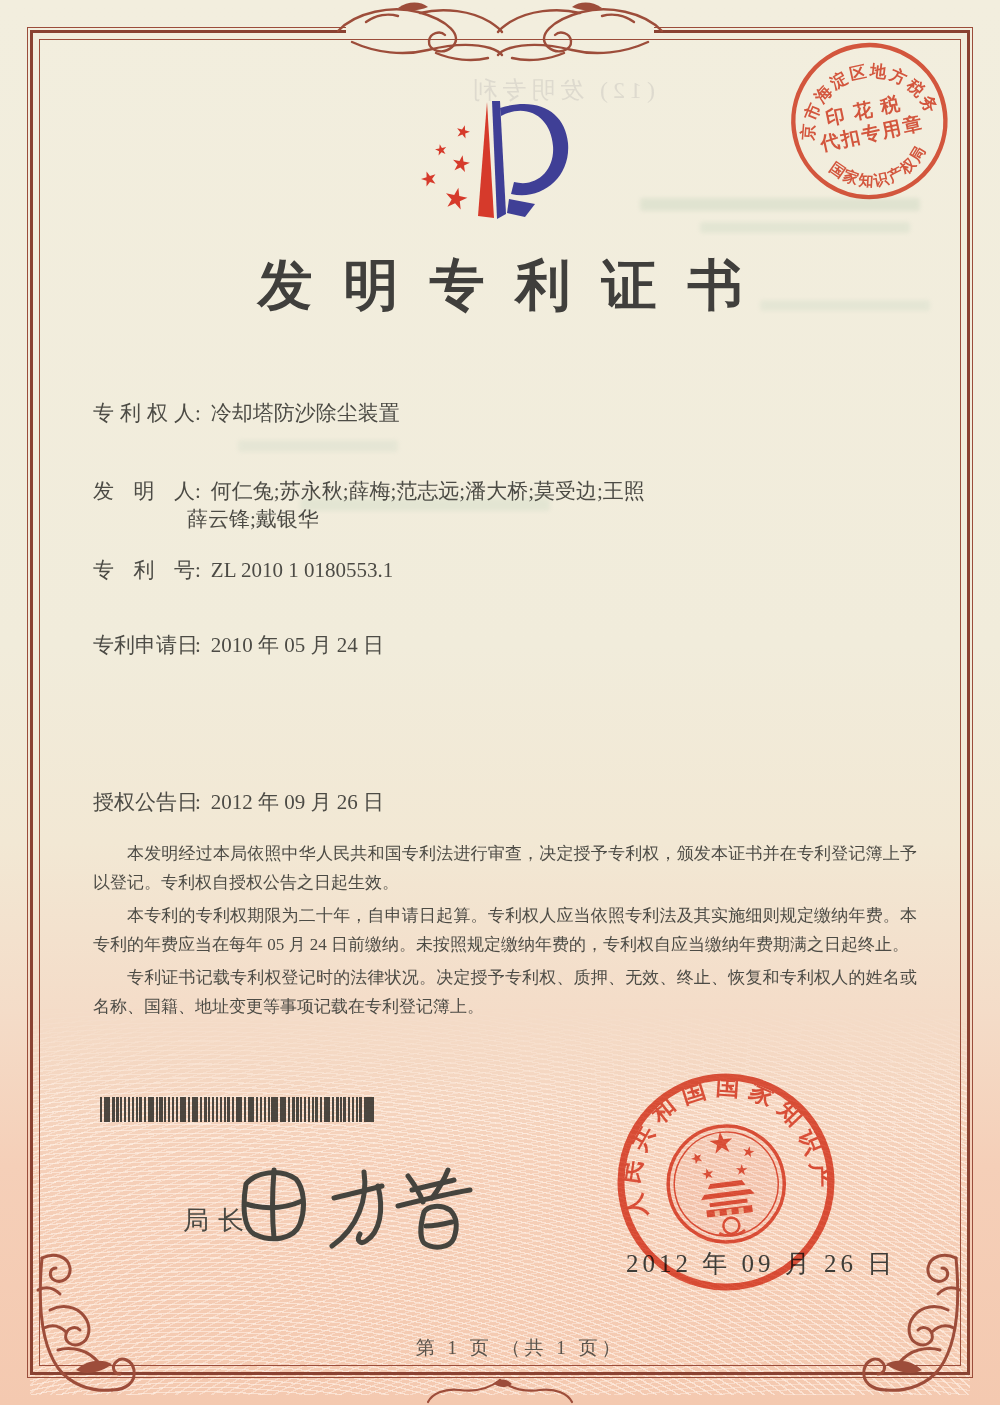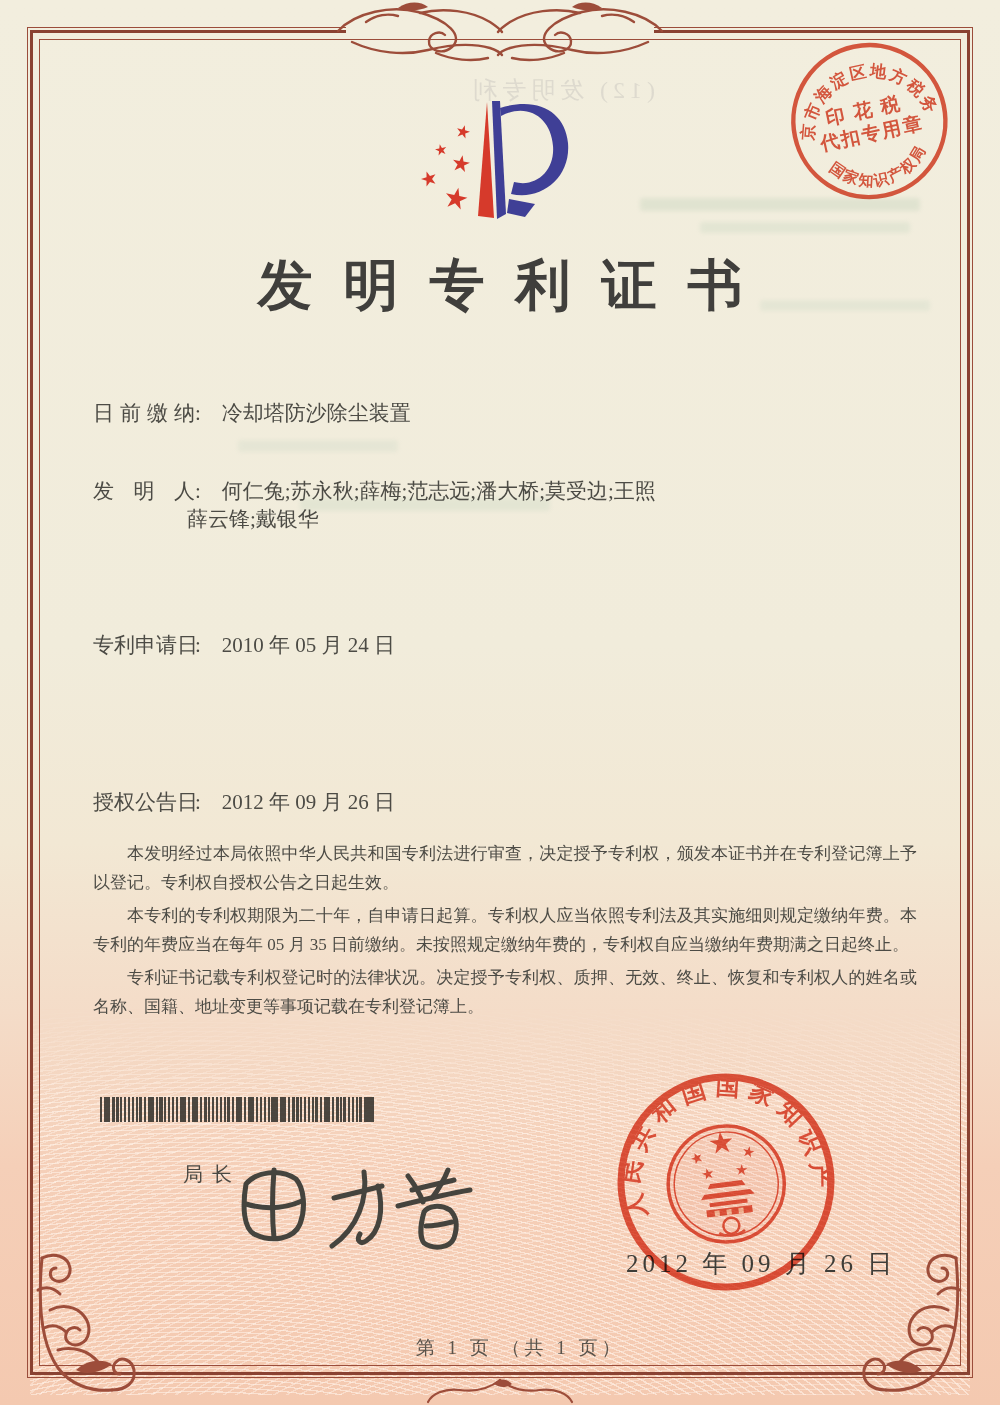--- a/index.html
+++ b/index.html
@@ -24,30 +24,30 @@
   .frame-c{inset:39px;border:1px solid #9b4d3b;}
   .orn{left:0;top:0;pointer-events:none;}
   
   .ghost-line{left:468px;top:74px;font-size:24px;letter-spacing:5px;color:rgba(105,105,122,.15);transform:scaleX(-1);white-space:nowrap;}
   .blob{filter:blur(2px);opacity:.3;border-radius:3px;}
   
   .cert-no{left:64px;top:104px;font-size:22px;letter-spacing:2px;color:#504f49;white-space:nowrap;}
   .title{left:0;right:0;top:249px;text-align:center;font-size:55px;font-weight:700;letter-spacing:31px;padding-left:31px;color:#403f3c;white-space:nowrap;}
   .field{left:93px;font-size:21px;line-height:28px;color:#4c4b45;white-space:nowrap;}
   .flabel{display:inline-block;width:102px;text-align:justify;text-align-last:justify;vertical-align:top;}
-  .fvalue{margin-left:21px;}
+  .fvalue{margin-left:10px;}
   .fvalue2{margin-left:94px;}
   .paras{left:93px;top:839px;width:824px;font-size:17px;line-height:29px;text-align:justify;color:#4c4b45;}
   .paras p{margin:0 0 4px 0;text-indent:2em;}
   .barcode{left:100px;top:1097px;width:274px;height:25px;opacity:.88;
     background:
       repeating-linear-gradient(90deg,#34322d 0 2px,transparent 2px 4px),
       repeating-linear-gradient(90deg,transparent 0 6px,#34322d 6px 8px,transparent 8px 11px),
       repeating-linear-gradient(90deg,transparent 0 13px,#34322d 13px 15px,transparent 15px 23px);}
-  .director{left:183px;top:1161px;font-size:20px;letter-spacing:9px;color:#4a4943;text-align:right;}
+  .director{left:183px;top:1203px;font-size:26px;letter-spacing:9px;color:#4a4943;text-align:right;}
   .sig{left:232px;top:1146px;}
   .seal-date{left:626px;top:1247px;font-size:25px;letter-spacing:4px;color:#3e3d38;white-space:nowrap;z-index:4;}
   .footer{left:0;right:0;top:1335px;text-align:center;font-size:19px;letter-spacing:4px;color:#5a544c;margin-left:40px;}
   
   .tax-stamp{left:782px;top:36px;transform:rotate(-12deg);mix-blend-mode:multiply;opacity:.93;z-index:5;}
   .office-seal{left:610px;top:1066px;transform:rotate(-7deg);mix-blend-mode:multiply;opacity:.9;z-index:5;}
   .stamp-txt{font-family:"Liberation Sans","DejaVu Sans",sans-serif;font-weight:700;}
   .sr{position:absolute;width:1px;height:1px;overflow:hidden;opacity:0;pointer-events:none;}
 </style>
 </head>
@@ -136,36 +136,39 @@
     <text class="stamp-txt" x="88" y="80" font-size="19" fill="#dd4f38" letter-spacing="9" text-anchor="middle">印花税</text>
     <text class="stamp-txt" x="88" y="104" font-size="19" fill="#dd4f38" letter-spacing="2" text-anchor="middle">代扣专用章</text>
     <text class="stamp-txt" font-size="15" fill="#dd4f38" letter-spacing="1.5" text-anchor="middle">
       <textPath href="#taxBotArc" startOffset="50%">国家知识产权局</textPath>
     </text>
   </svg>
 
   <div class="abs title">发明专利证书</div>
 
   <div class="abs field" style="top:399px;">
-    <span class="flabel">日前缴纳</span><span>:</span><span class="fvalue">冷却塔防沙除尘装置</span>
+    <span class="flabel">专利权人</span><span>:</span><span class="fvalue">冷却塔防沙除尘装置</span>
   </div>
   <div class="abs field" style="top:477px;">
     <div><span class="flabel">发明人</span><span>:</span><span class="fvalue">何仁兔;苏永秋;薛梅;范志远;潘大桥;莫受边;王照</span></div>
     <div class="fvalue2">薛云锋;戴银华</div>
   </div>
+  <div class="abs field" style="top:556px;">
+    <span class="flabel">专利号</span><span>:</span><span class="fvalue">ZL 2010 1 0180553.1</span>
+  </div>
   <div class="abs field" style="top:631px;">
     <span class="flabel">专利申请日</span><span>:</span><span class="fvalue">2010 年 05 月 24 日</span>
   </div>
   <div class="abs field" style="top:788px;">
     <span class="flabel">授权公告日</span><span>:</span><span class="fvalue">2012 年 09 月 26 日</span>
   </div>
 
   <div class="abs paras">
     <p>本发明经过本局依照中华人民共和国专利法进行审查，决定授予专利权，颁发本证书并在专利登记簿上予以登记。专利权自授权公告之日起生效。</p>
-    <p>本专利的专利权期限为二十年，自申请日起算。专利权人应当依照专利法及其实施细则规定缴纳年费。本专利的年费应当在每年 05 月 35 日前缴纳。未按照规定缴纳年费的，专利权自应当缴纳年费期满之日起终止。</p>
+    <p>本专利的专利权期限为二十年，自申请日起算。专利权人应当依照专利法及其实施细则规定缴纳年费。本专利的年费应当在每年 05 月 24 日前缴纳。未按照规定缴纳年费的，专利权自应当缴纳年费期满之日起终止。</p>
     <p>专利证书记载专利权登记时的法律状况。决定授予专利权、质押、无效、终止、恢复和专利权人的姓名或名称、国籍、地址变更等事项记载在专利登记簿上。</p>
   </div>
 
   <div class="abs barcode"></div>
 
   <div class="abs director">局长</div>
   <svg class="abs sig" width="250" height="120" viewBox="0 0 250 120">
     <g fill="none" stroke="#45443e" stroke-width="5" stroke-linecap="round" stroke-linejoin="round">
       <path d="M14,38 C10,62 12,82 22,88 C40,97 62,93 68,78 C74,62 72,42 64,33 C48,22 24,26 14,38 Z"></path>
       <path d="M42,24 C40,50 40,72 42,92"></path>

